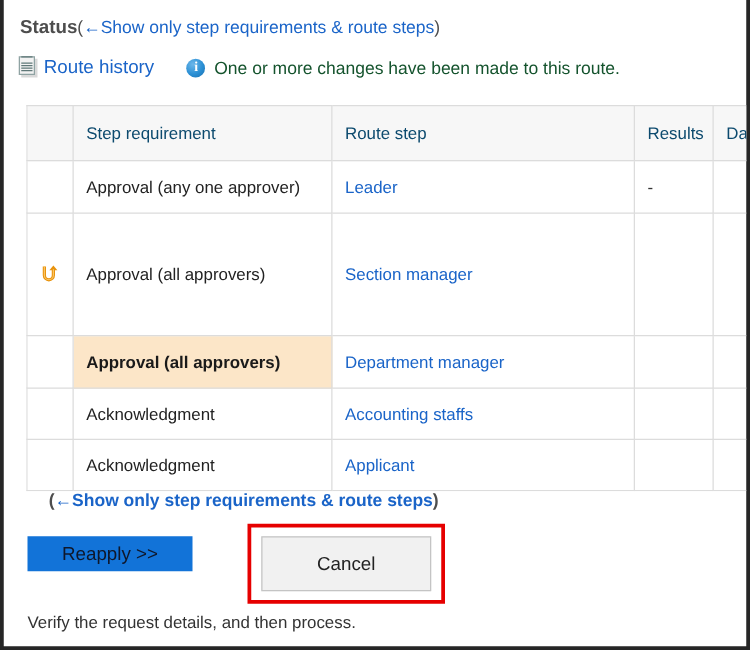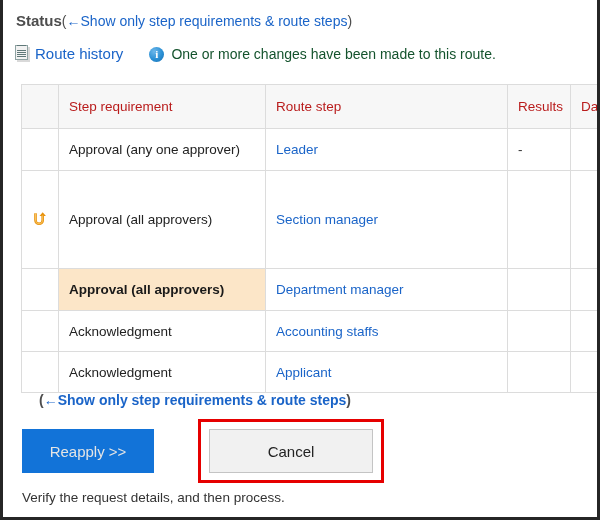--- a/index.html
+++ b/index.html
@@ -138,21 +138,21 @@
   table.route-table th,
   table.route-table td {
     border: 1px solid #dcdcdc;
     padding: 0 10px;
     text-align: left;
     vertical-align: middle;
     box-sizing: border-box;
   }
   table.route-table thead th {
     background: #f7f7f7;
-    color: #b91c1c;
+    color: #0c4a6e;
     font-weight: normal;
     height: 44px;
     font-size: 13.5px;
   }
   col.c-icon   { width: 37px; }
   col.c-req    { width: 207px; }
   col.c-step   { width: 242px; }
   col.c-res    { width: 63px; }
   col.c-date   { width: 91px; }
 
@@ -195,39 +195,39 @@
   
   .btn-row {
     position: absolute;
     left: 19px;
     top: 429px;
     display: flex;
     align-items: flex-start;
   }
   .btn-reapply {
     width: 132px;
-    height: 44px;
+    height: 28px;
     background: #1273d8;
-    color: #e5e5e5;
+    color: #0f172a;
     border: none;
     font-size: 15px;
     font-family: "Liberation Sans", sans-serif;
     cursor: pointer;
     padding: 0;
   }
   .cancel-highlight {
     margin-left: 44px;
     margin-top: -10px;
     border: 3px solid #e60000;
     padding: 7px 8px;
     background: transparent;
     box-sizing: border-box;
   }
   .btn-cancel {
-    width: 164px;
+    width: 136px;
     height: 44px;
     background: #f1f1f1;
     border: 1px solid #c4c4c4;
     color: #222222;
     font-size: 15px;
     font-family: "Liberation Sans", sans-serif;
     cursor: pointer;
     padding: 0;
   }
 

